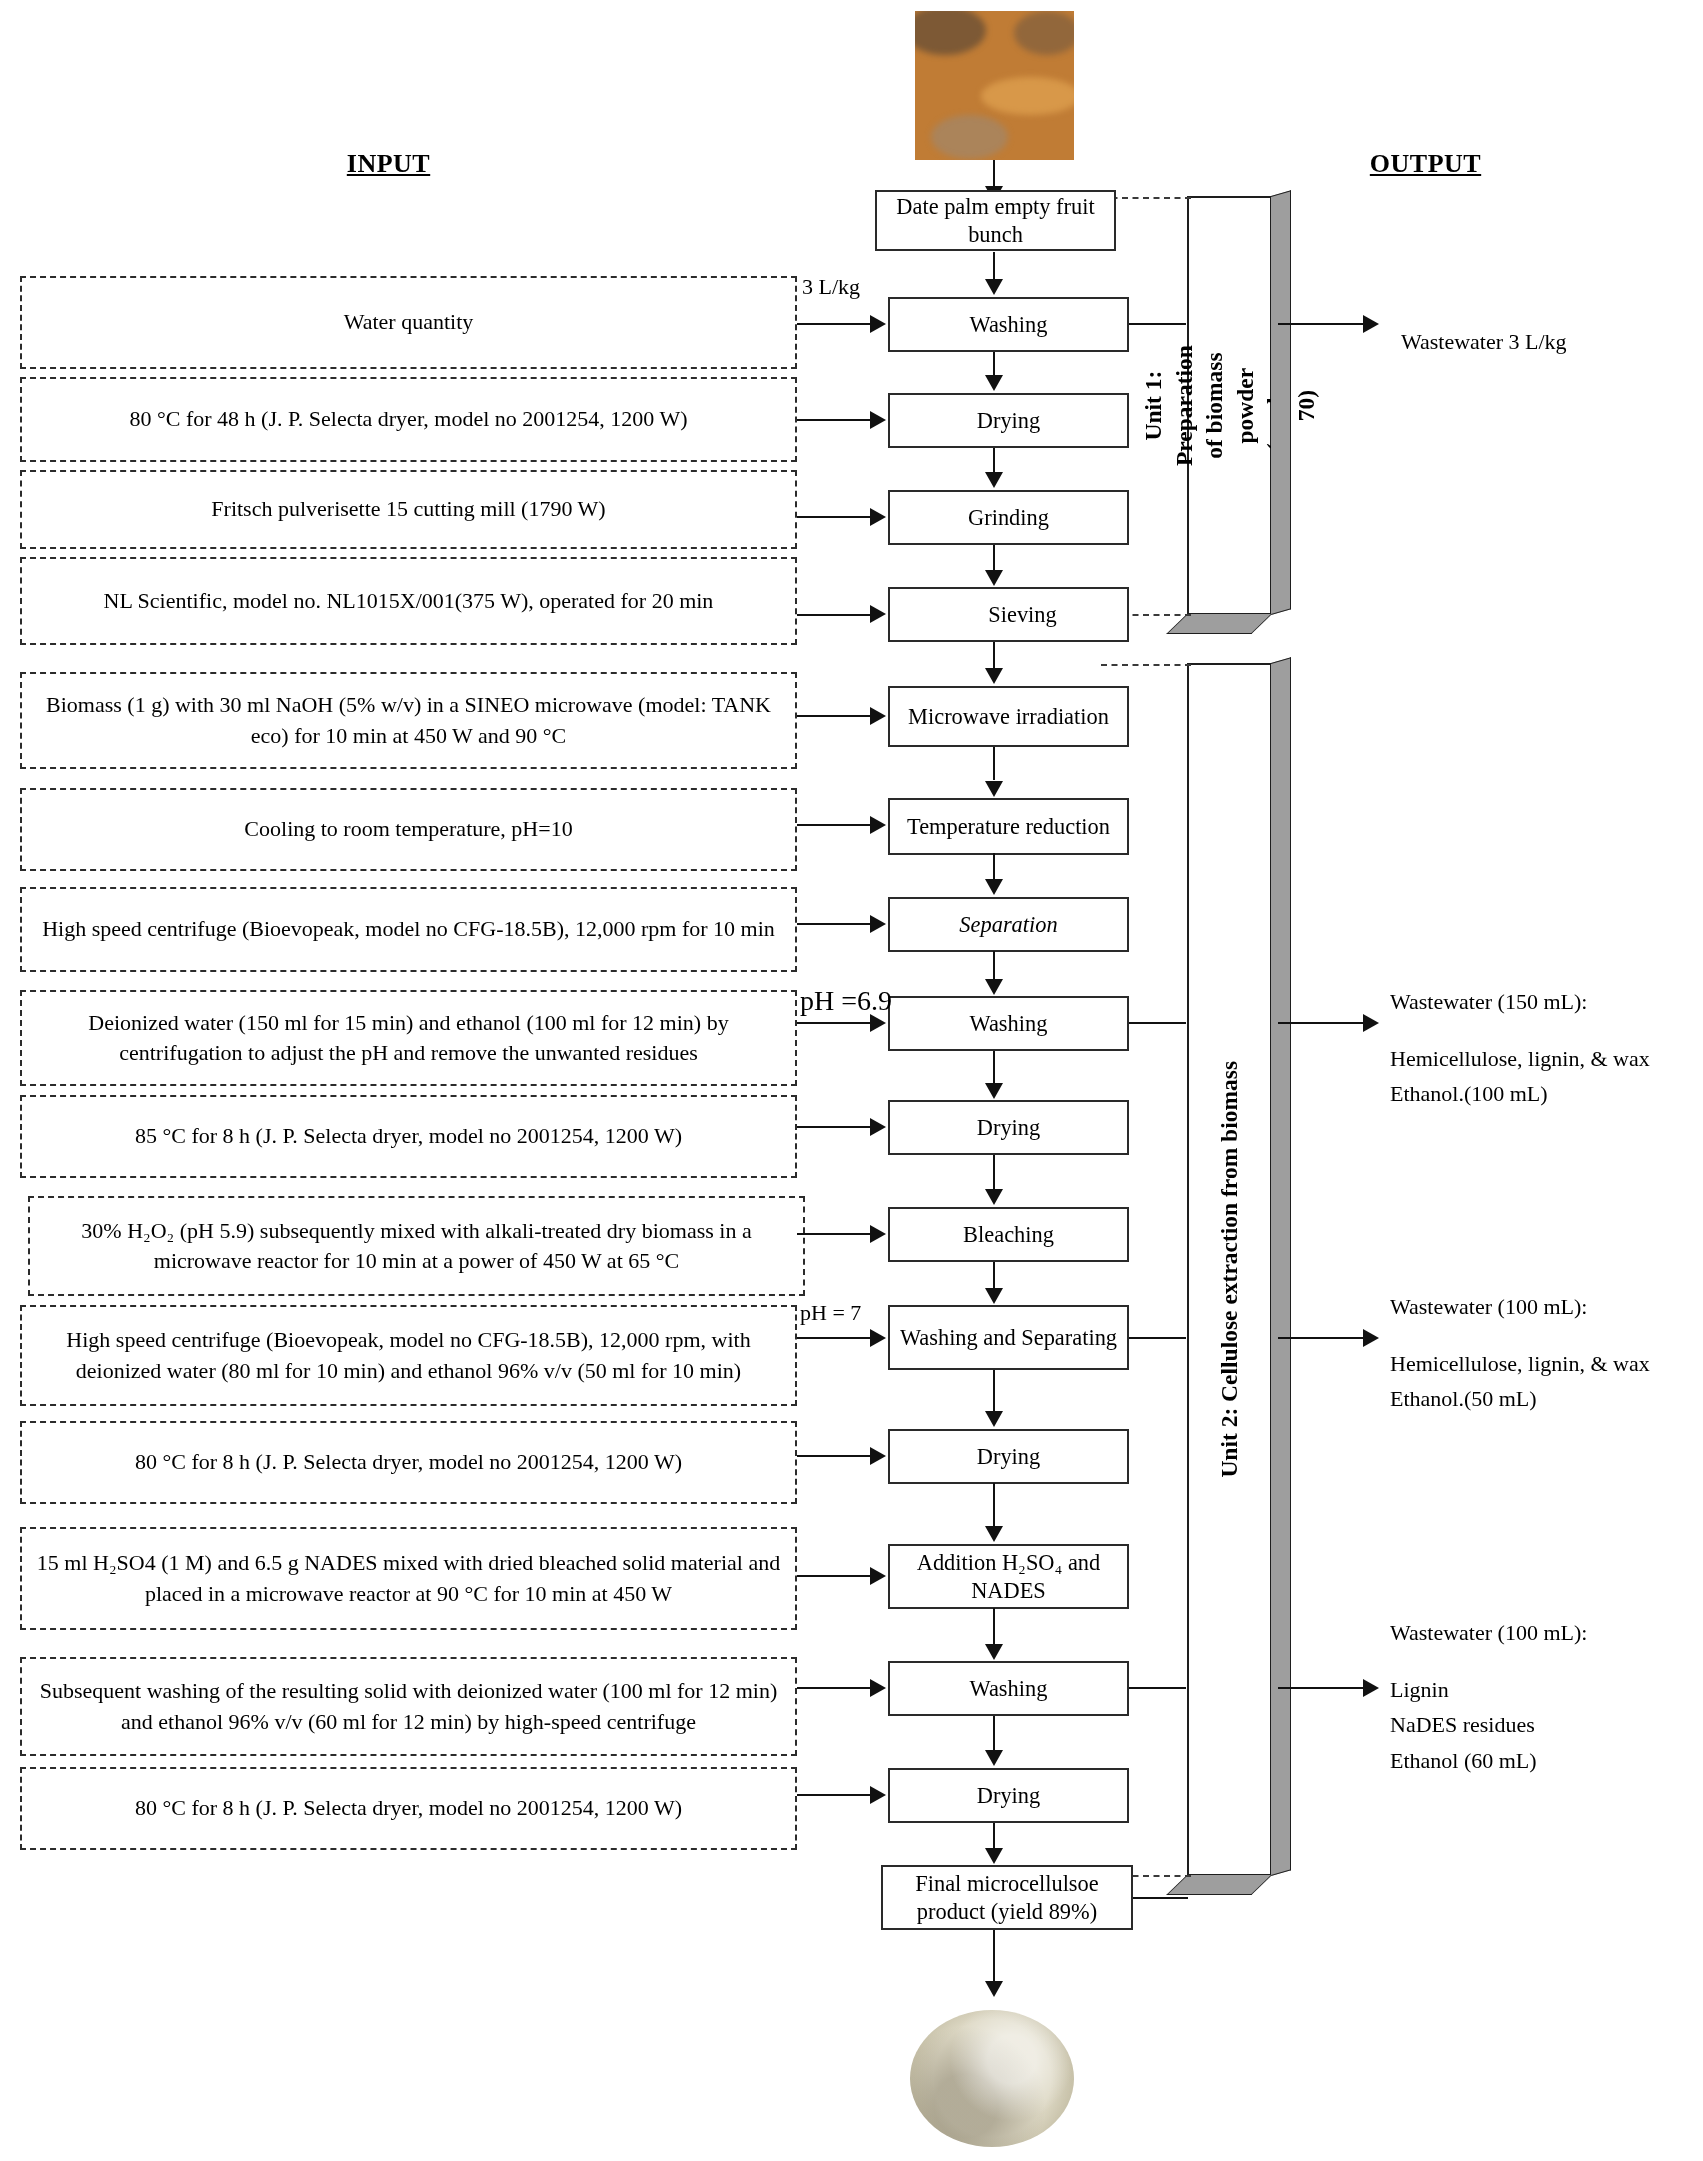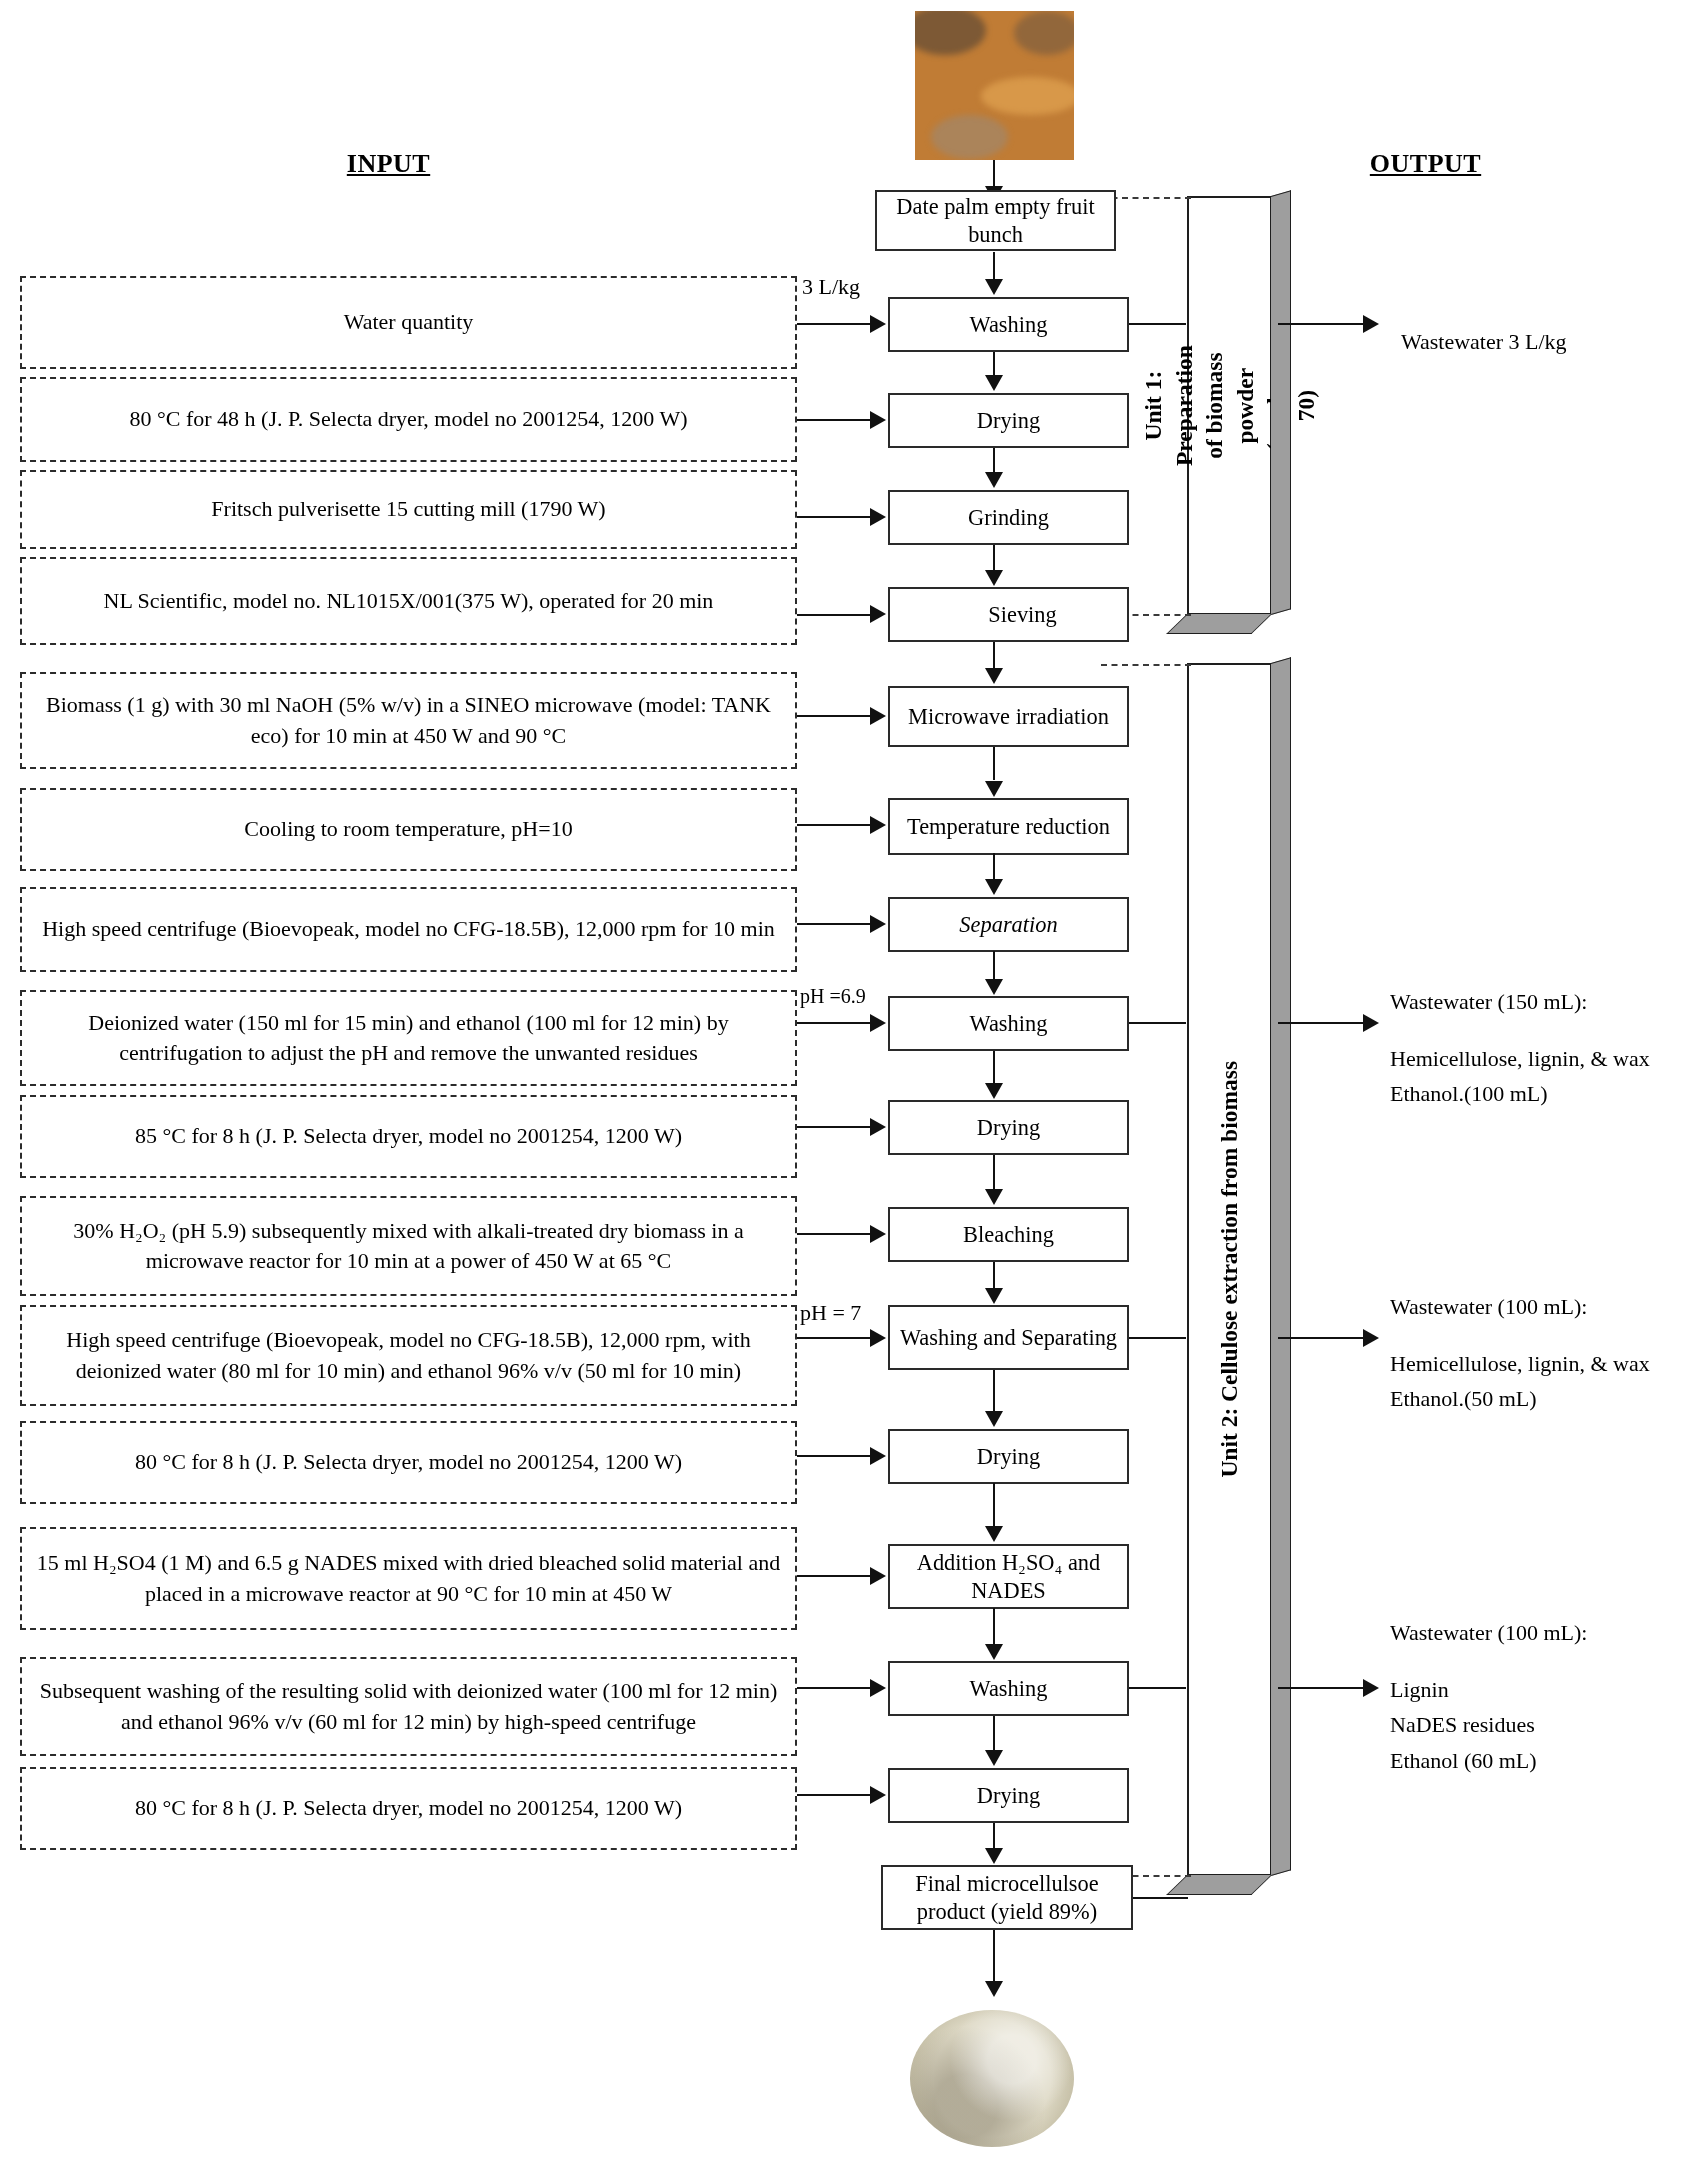--- a/index.html
+++ b/index.html
@@ -291,21 +291,21 @@
   </div>
 
   <div class="abs inbox" style="left:20px;top:990px;width:777px;height:96px;">
     <span>Deionized water (150 ml for 15 min) and ethanol (100 ml for 12 min) by centrifugation to adjust the pH and remove the unwanted residues</span>
   </div>
 
   <div class="abs inbox" style="left:20px;top:1095px;width:777px;height:83px;">
     <span>85 °C for 8 h (J. P. Selecta dryer, model no 2001254, 1200 W)</span>
   </div>
 
-  <div class="abs inbox" style="left:20px;top:1196px;width:777px;height:100px;">
+  <div class="abs inbox" style="left:28px;top:1196px;width:777px;height:100px;">
     <span>30% H₂O₂ (pH 5.9) subsequently mixed with alkali-treated dry biomass in a microwave reactor for 10 min at a power of 450 W at 65 °C</span>
   </div>
 
   <div class="abs inbox" style="left:20px;top:1305px;width:777px;height:101px;">
     <span>High speed centrifuge (Bioevopeak, model no CFG-18.5B), 12,000 rpm, with deionized water (80 ml for 10 min) and ethanol 96% v/v (50 ml for 10 min)</span>
   </div>
 
   <div class="abs inbox" style="left:20px;top:1421px;width:777px;height:83px;">
     <span>80 °C for 8 h (J. P. Selecta dryer, model no 2001254, 1200 W)</span>
   </div>
@@ -339,21 +339,21 @@
   <div class="abs arrow-r" style="left:870px;top:707px;"></div>
 
   <div class="abs hline" style="left:797px;top:824px;width:75px;"></div>
   <div class="abs arrow-r" style="left:870px;top:816px;"></div>
 
   <div class="abs hline" style="left:797px;top:923px;width:75px;"></div>
   <div class="abs arrow-r" style="left:870px;top:915px;"></div>
 
   <div class="abs hline" style="left:797px;top:1022px;width:75px;"></div>
   <div class="abs arrow-r" style="left:870px;top:1014px;"></div>
-  <div class="abs" style="left:800px;top:985px;font-size:20px;">pH =6.9</div>
+  <div class="abs" style="left:800px;top:985px;font-size:28px;">pH =6.9</div>
 
   <div class="abs hline" style="left:797px;top:1126px;width:75px;"></div>
   <div class="abs arrow-r" style="left:870px;top:1118px;"></div>
 
   <div class="abs hline" style="left:797px;top:1233px;width:75px;"></div>
   <div class="abs arrow-r" style="left:870px;top:1225px;"></div>
 
   <div class="abs hline" style="left:797px;top:1337px;width:75px;"></div>
   <div class="abs arrow-r" style="left:870px;top:1329px;"></div>
   <div class="abs" style="left:800px;top:1300px;font-size:22px;">pH = 7</div>

